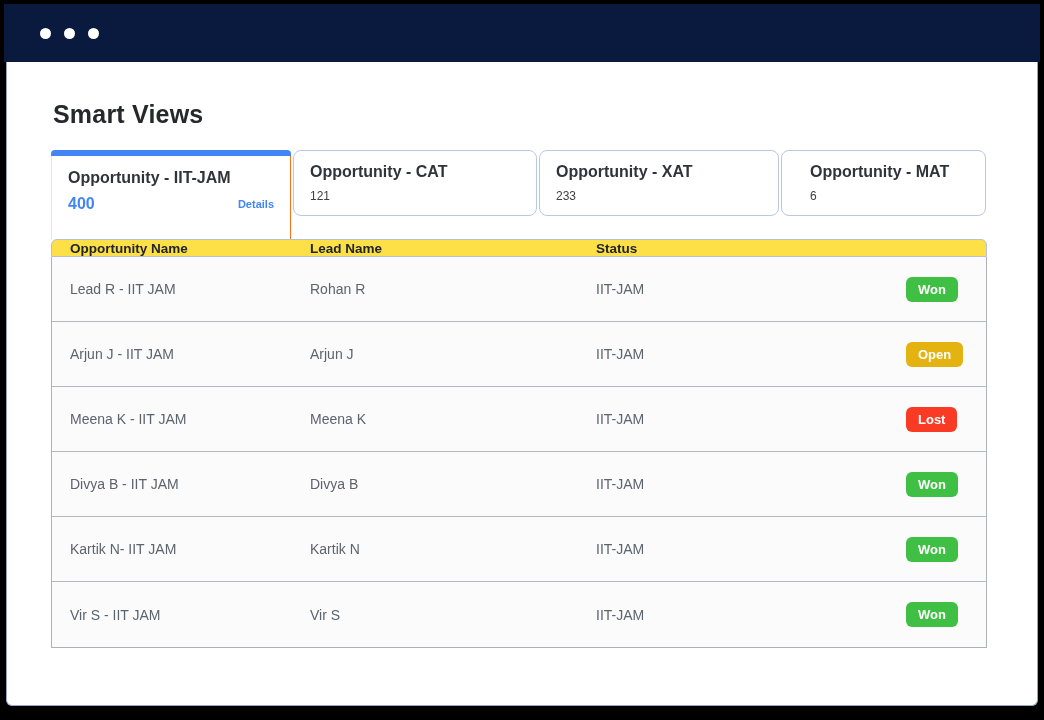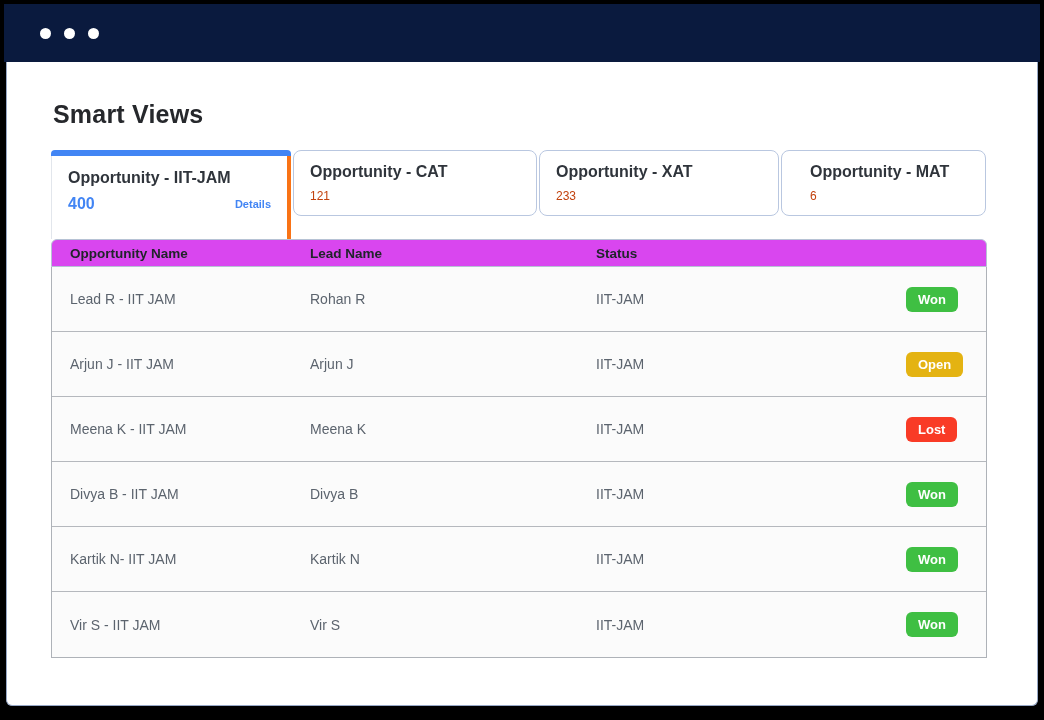--- a/index.html
+++ b/index.html
@@ -40,31 +40,31 @@
   }
   .tab:nth-child(2) { width: 244px; }
   .tab:nth-child(3) { width: 240px; }
   .tab:nth-child(4) { width: 205px; padding-left: 28px; }
   .tab-accent { display: none; }
   .tab.active .tab-accent {
     display: block; height: 6px; border-radius: 4px 4px 0 0;
   }
   .tab.active .tab-inner {
     height: 83px; padding: 13px 16px 0 16px;
-    border-left: 1px solid #e2e6ec; border-right: 4px solid #f97316;
+    border-left: 1px solid #e2e6ec; border-right: 1px solid #f97316;
   }
   .tab-label { font-size: 16px; font-weight: bold; color: #2f343b; white-space: nowrap; }
   .tab-meta { margin-top: 8px; display: flex; justify-content: space-between; align-items: center; }
-  .tab-count { font-size: 12px; color: #c2410c; }
+  .tab-count { font-size: 12px; color: #404040; }
   .tab.active .tab-count { font-size: 16px; font-weight: bold; }
   .tab-details { font-size: 11px; font-weight: bold; cursor: pointer; text-align: right; }
   .table { position: absolute; left: 44px; top: 177px; width: 936px; }
   .grid-cols { display: grid; grid-template-columns: 240px 286px 310px 1fr; align-items: center; }
   .table-header {
-    height: 28px; background: #d946ef;
+    height: 18px; background: #fde047;
     border: 1px solid #b6c2d4; border-radius: 6px 6px 0 0;
     font-size: 13.5px; font-weight: bold; color: #20242a;
   }
   .table-body { border: 1px solid #aeb2b8; border-top: none; background: #fbfbfb; }
   .trow { height: 65px; font-size: 14px; color: #5c646e; border-bottom: 1px solid #b5b8bd; cursor: pointer; }
   .trow:last-child { border-bottom: none; }
   .c1 { padding-left: 18px; }
   .c2 { padding-left: 18px; }
   .c3 { padding-left: 18px; }
   .c4 { padding-left: 18px; }

